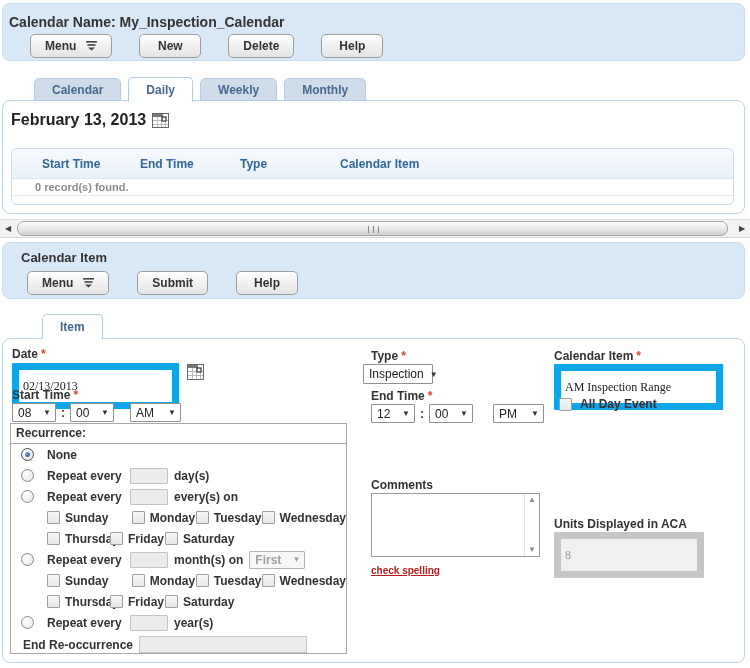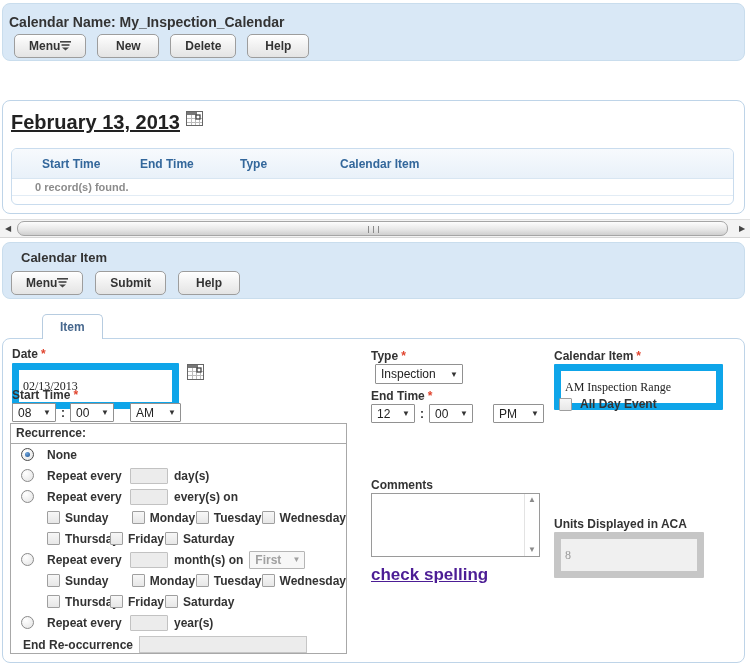--- a/index.html
+++ b/index.html
@@ -10,45 +10,46 @@
   }
   
   .blue-panel {
     position:absolute; left:2px; right:5px;
     background:#d9e8f6; border:1px solid #c9dded; border-radius:8px;
   }
   .panel-title { font-size:14px; font-weight:bold; color:#333; }
   .btn-row { position:absolute; display:flex; gap:11px; }
   .btn {
     height:24px; min-width:62px; padding:0 14px;
-    display:inline-flex; align-items:center; justify-content:center; gap:0;
+    display:inline-flex; align-items:center; justify-content:center; gap:10px;
     background:linear-gradient(#ffffff,#f2f2f2 45%,#e4e4e4);
     border:1px solid #9d9d9d; border-radius:5px;
     font-size:12px; font-weight:bold; color:#333; cursor:pointer;
     box-shadow:0 1px 0 rgba(255,255,255,.6) inset;
+    margin-left:16px;
   }
   .menu-icon { display:inline-block; line-height:0; }
   
   .tabs { position:absolute; display:flex; gap:7px; z-index:3; }
   .tab {
     height:23px; margin-top:1px; padding:0 17px; line-height:22px;
     background:#cfddeb; border:1px solid #b7cce0; border-radius:5px 5px 0 0;
     font-size:12px; font-weight:bold; color:#47688e; cursor:pointer;
   }
   .tab.active {
     background:#fff; height:25px; margin-top:0; line-height:24px;
     border-bottom:none; color:#47688e;
   }
   
   .content-panel {
     position:absolute; left:2px; right:5px;
     background:#fff; border:1px solid #bed4e8; border-radius:8px; z-index:2;
   }
-  .date-heading { position:absolute; left:8px; top:10px; font-size:20px; font-weight:bold; color:#222;
-    display:flex; gap:6px;text-decoration:underline; }
+  .date-heading { position:absolute; left:8px; top:10px; font-size:16px; font-weight:bold; color:#222;
+    display:flex; align-items:center; gap:6px; }
   
   .rtable {
     position:absolute; left:8px; right:10px; top:47px; bottom:8px;
     border:1px solid #c9dcee; border-radius:6px; overflow:hidden; background:#fff;
   }
   .rtable .thead {
     display:flex; height:30px; align-items:center;
     background:linear-gradient(#f7fafd,#e9f1f9); border-bottom:1px solid #d8e6f2;
   }
   .rtable .th { font-size:12px; font-weight:bold; color:#33679b; }
@@ -134,21 +135,21 @@
   .end-input { width:168px; height:17px; background:#ececec; border:1px solid #c6c6c6; }
   
   .ta {
     position:absolute; width:169px; height:64px; border:1px solid #9a9a9a; background:#fff;
   }
   .ta-scroll {
     position:absolute; right:0; top:0; bottom:0; width:15px; border-left:1px solid #e3e3e3;
     display:flex; flex-direction:column; justify-content:space-between; align-items:center; padding:2px 0;
   }
   .ta-scroll .tri { font-size:8px; color:#8a8a8a; line-height:8px; cursor:pointer; }
-  .spell-link { position:absolute; font-size:17px; font-weight:bold; color:#4c1d95; text-decoration:underline; cursor:pointer; }
+  .spell-link { position:absolute; font-size:10px; font-weight:bold; color:#b91c1c; text-decoration:underline; cursor:pointer; }
   
   .allday { position:absolute; display:flex; align-items:center; gap:8px; font-size:12px; font-weight:bold; color:#333; }
   
   .cal-icon { display:inline-block; line-height:0; cursor:pointer; }
 </style>
 </head>
 <body>
 
 <div class="page">
 
@@ -172,20 +173,26 @@
       </div>
       <div class="btn">
         <span>Delete</span>
       </div>
       <div class="btn">
         <span>Help</span>
       </div>
     </div>
   </div>
 
+  <div class="tabs" style="left:34px; top:77px;">
+    <div class="tab">Calendar</div>
+    <div class="tab active">Daily</div>
+    <div class="tab">Weekly</div>
+    <div class="tab">Monthly</div>
+  </div>
 
   <div class="content-panel" style="top:100px; height:114px;">
     <div class="date-heading">
       <span>February 13, 2013</span>
       <span class="cal-icon">
         <svg width="17" height="15" viewBox="0 0 17 15">
           <rect x="0.5" y="0.5" width="16" height="14" fill="#fff" stroke="#666"></rect>
           <rect x="1" y="1" width="10" height="3" fill="#777"></rect>
           <g stroke="#bbb" stroke-width="1">
               <line x1="1" y1="7.5" x2="16" y2="7.5"></line>
@@ -393,21 +400,21 @@
 
       <div class="end-row">
         <span class="f-lbl-inline">End Re-occurrence</span>
         <input class="end-input" disabled="" style="">
       </div>
     </div>
 
     <div class="f-label" style="left:368px; top:10px;">
       <span>Type</span><span class="req">*</span>
     </div>
-    <div class="sel" style="position:absolute; left:372px; top:25px; width:88px; height:20px;text-align:right;">
+    <div class="sel" style="position:absolute; left:360px; top:25px; width:70px; height:20px;text-align:right;">
       <span>Inspection</span>
         <span class="arr">▼</span>
     </div>
 
     <div class="f-label" style="left:368px; top:50px;">
       <span>End Time</span><span class="req">*</span>
     </div>
     <div class="time-row" style="left:368px; top:65px;">
       <div class="sel" style="width:44px;">
         <span>12</span>

